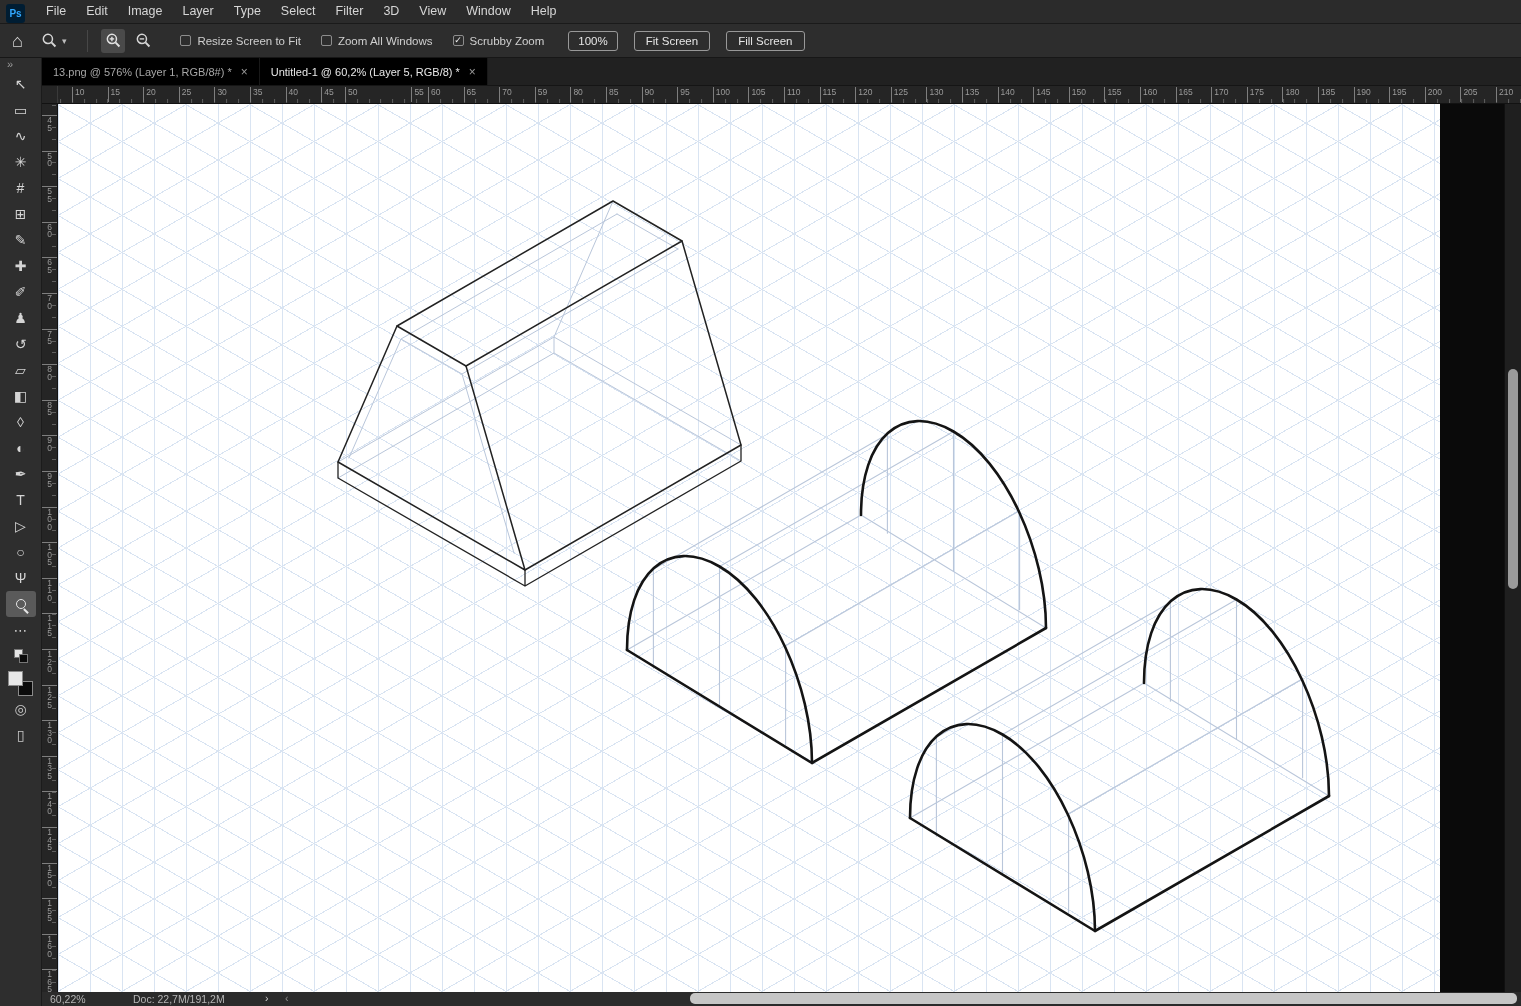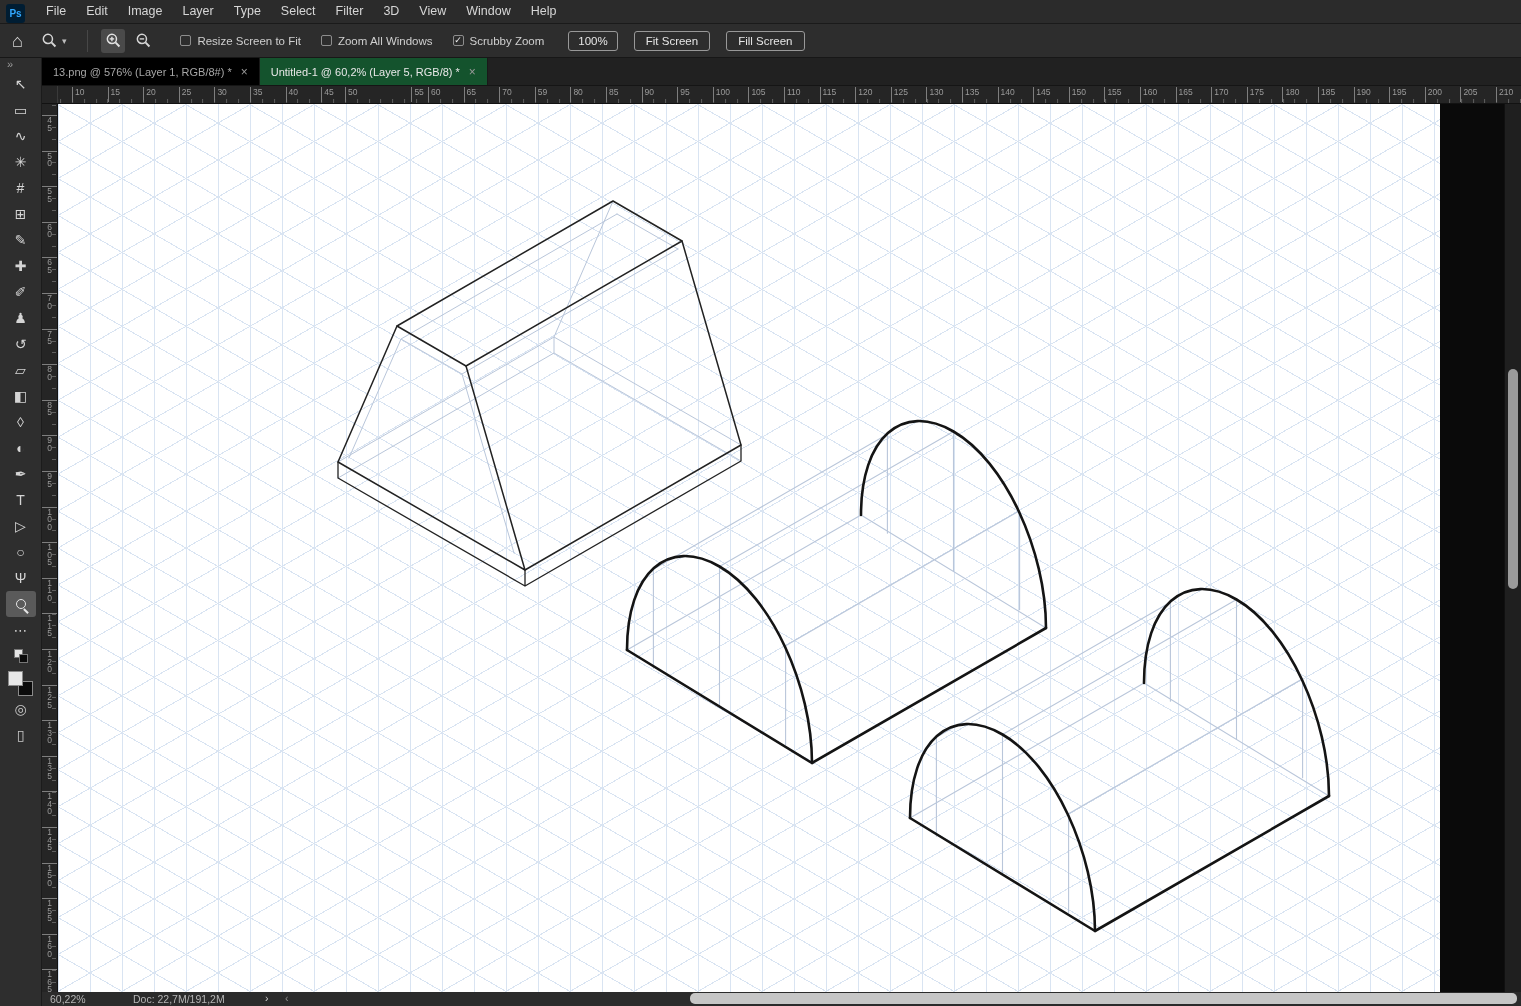--- a/index.html
+++ b/index.html
@@ -49,21 +49,21 @@
   .swatches{position:relative;width:25px;height:25px;margin-top:8px;}
   .swatches .sw-bg{position:absolute;right:0;bottom:0;width:15px;height:15px;border:1px solid #8a8a8a;}
   .swatches .sw-fg{position:absolute;left:0;top:0;width:15px;height:15px;border:1px solid #8a8a8a;}
   .below-tools{color:#c9c9c9;}
 
   
   .tabbar{position:absolute;left:42px;top:58px;right:0;height:28px;background:#212121;
     border-bottom:1px solid #151515;display:flex;z-index:20;}
   .tab{display:flex;align-items:center;gap:9px;padding:0 11px;font-size:11px;color:#a6a6a6;
     background:#000000;border-right:1px solid #191919;white-space:nowrap;}
-  .tab.active{background:#14532d;color:#e8e8e8;}
+  .tab.active{background:#000000;color:#e8e8e8;}
   .tab-close{color:#9a9a9a;font-size:12px;line-height:1;}
 
   
   .hruler{position:absolute;left:42px;top:86px;right:0;height:18px;background:#252525;
     border-bottom:1px solid #121212;z-index:15;}
   .hcorner{position:absolute;left:0;top:0;width:16px;height:100%;background:#252525;border-right:1px solid #3a3a3a;}
   #hruler-labels{position:absolute;left:16px;top:0;right:0;height:100%;overflow:hidden;
     background-image:repeating-linear-gradient(to right,#5f5f5f 0 1px,transparent 1px 11.87px);
     background-size:100% 4px;background-repeat:repeat-x;background-position:2.1px bottom;}
   .hlabel{position:absolute;top:1px;font-size:8.5px;color:#9b9b9b;border-left:1px solid #7e7e7e;

